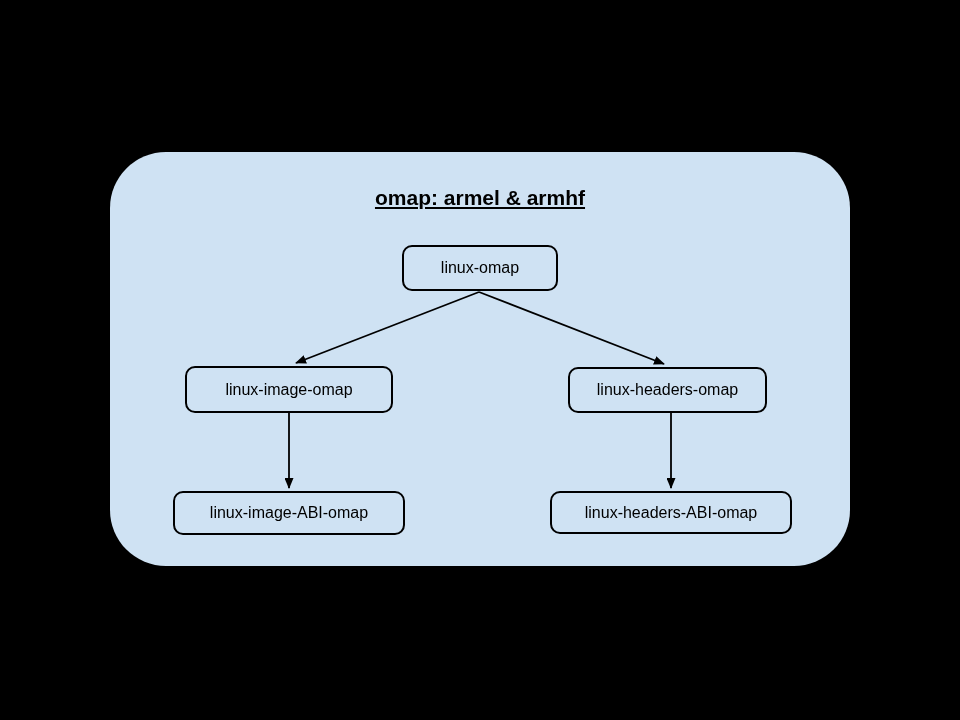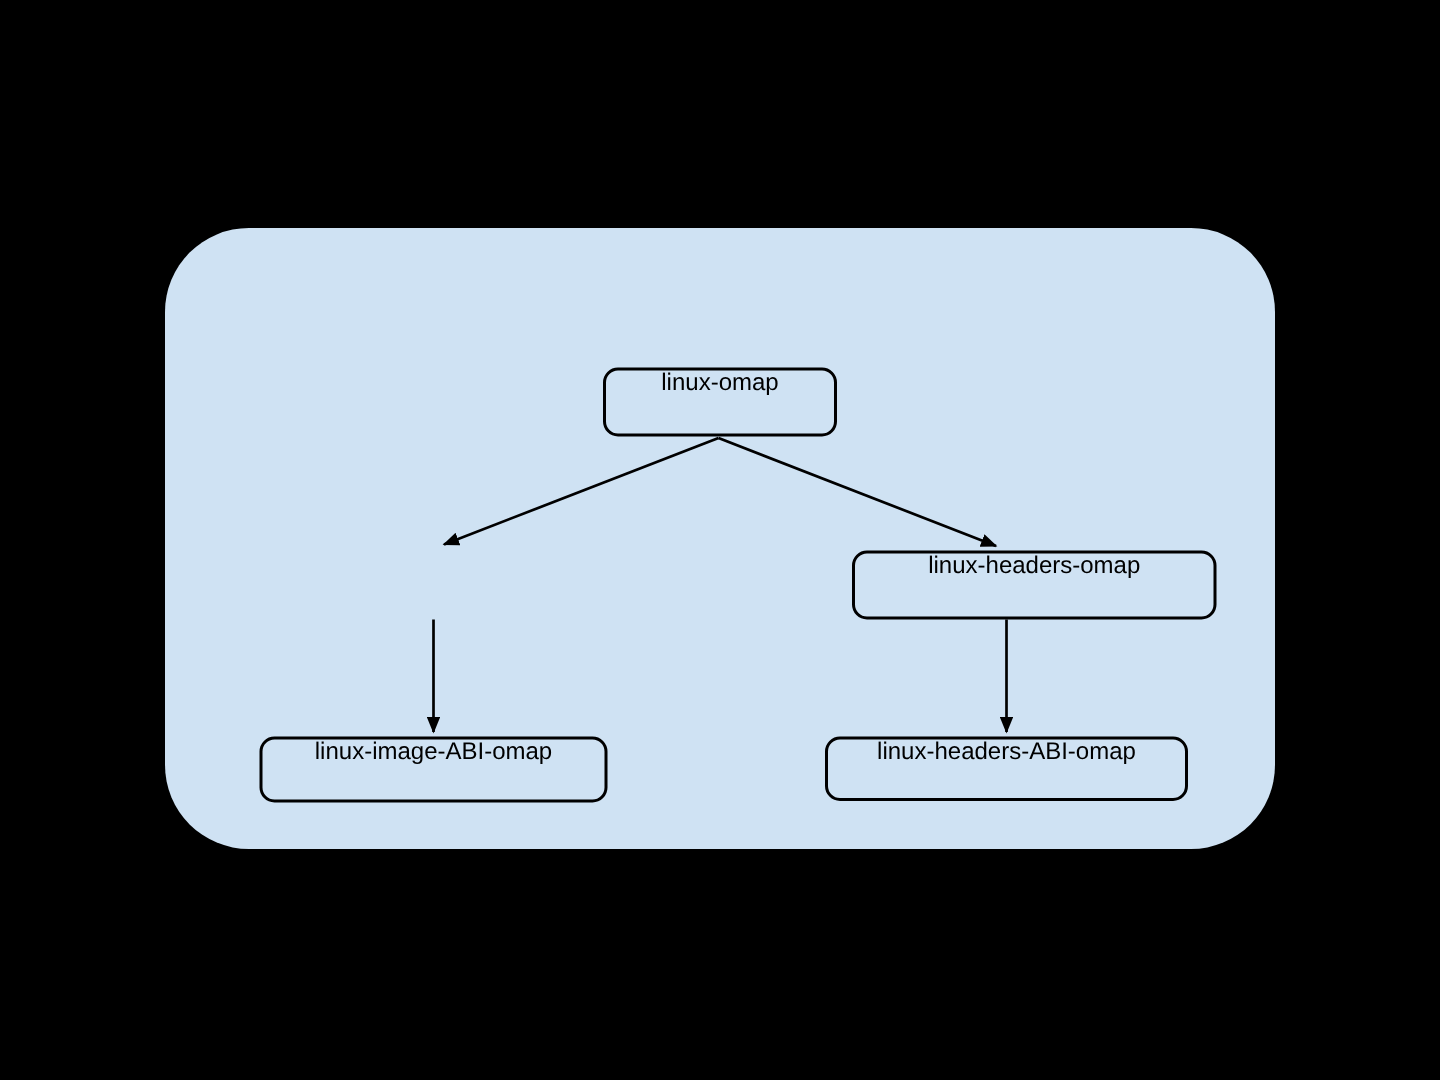--- a/index.html
+++ b/index.html
@@ -44,56 +44,60 @@
     height: 720px;
     pointer-events: none;
   }
   .node {
     position: absolute;
     box-sizing: border-box;
     background: #cfe2f3;
     border: 2px solid #000000;
     border-radius: 10px;
     display: flex;
-    align-items: flex-start;
+    align-items: center;
     justify-content: center;
     font-size: 16px;
     color: #000000;
     white-space: nowrap;
   }
   .node-root            { left: 402px; top: 245px; width: 156px; height: 46px; }
   .node-image           { left: 185px; top: 366px; width: 208px; height: 47px; }
-  .node-headers         { left: 568px; top: 367px; width: 243px; height: 46px; }
+  .node-headers         { left: 568px; top: 367px; width: 199px; height: 46px; }
   .node-image-abi       { left: 173px; top: 491px; width: 232px; height: 44px; }
   .node-headers-abi     { left: 550px; top: 491px; width: 242px; height: 43px; }
 </style>
 </head>
 <body>
 
 <div class="stage">
 
   <div class="container"></div>
 
+  <div class="title">omap: armel &amp; armhf</div>
 
   <svg class="edges" width="960" height="720" viewBox="0 0 960 720">
     <defs>
       <marker id="arrowhead" markerWidth="12" markerHeight="9" refX="10" refY="4.5" orient="auto" markerUnits="userSpaceOnUse">
         <path d="M0,0 L11,4.5 L0,9 Z" fill="#000000"></path>
       </marker>
     </defs>
     <line x1="479" y1="292" x2="296" y2="363" stroke="#000000" stroke-width="1.8" marker-end="url(#arrowhead)"></line>
     <line x1="479" y1="292" x2="664" y2="364" stroke="#000000" stroke-width="1.8" marker-end="url(#arrowhead)"></line>
     <line x1="289" y1="413" x2="289" y2="488" stroke="#000000" stroke-width="1.8" marker-end="url(#arrowhead)"></line>
     <line x1="671" y1="413" x2="671" y2="488" stroke="#000000" stroke-width="1.8" marker-end="url(#arrowhead)"></line>
   </svg>
 
   <div class="node node-root">
     <span>linux-omap</span>
   </div>
 
+  <div class="node node-image">
+    <span>linux-image-omap</span>
+  </div>
 
   <div class="node node-headers">
     <span>linux-headers-omap</span>
   </div>
 
   <div class="node node-headers-abi">
     <span>linux-headers-ABI-omap</span>
   </div>
 
   <div class="node node-image-abi">

